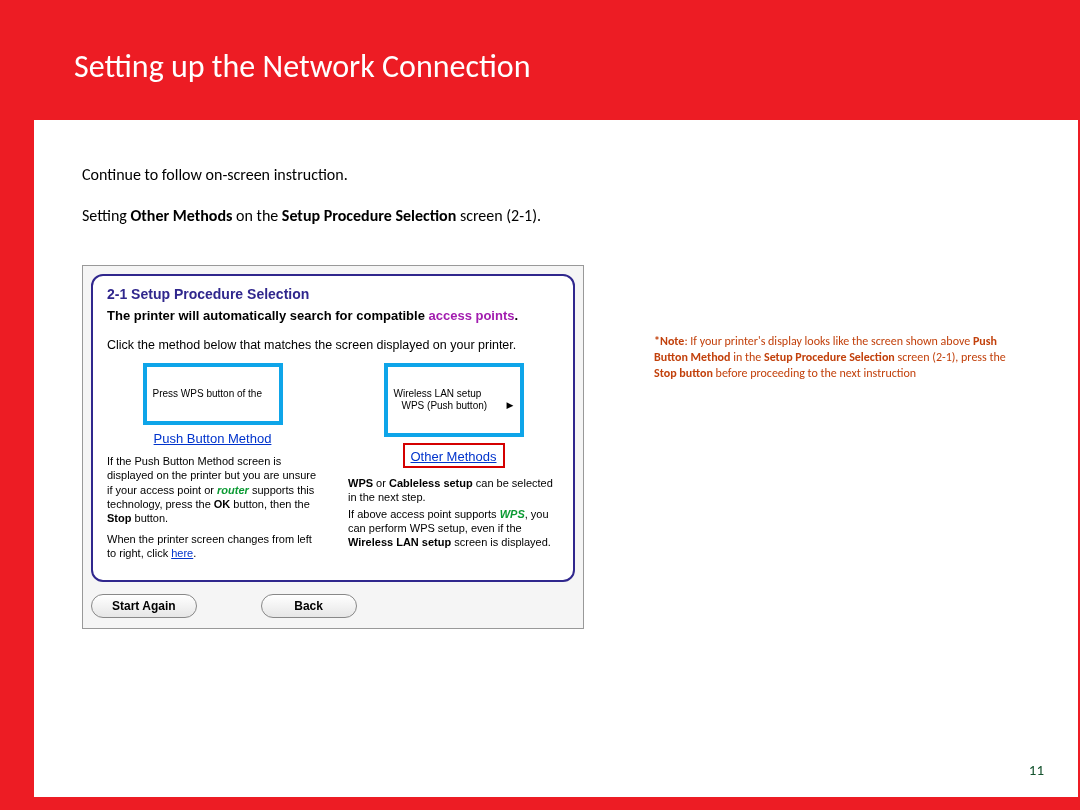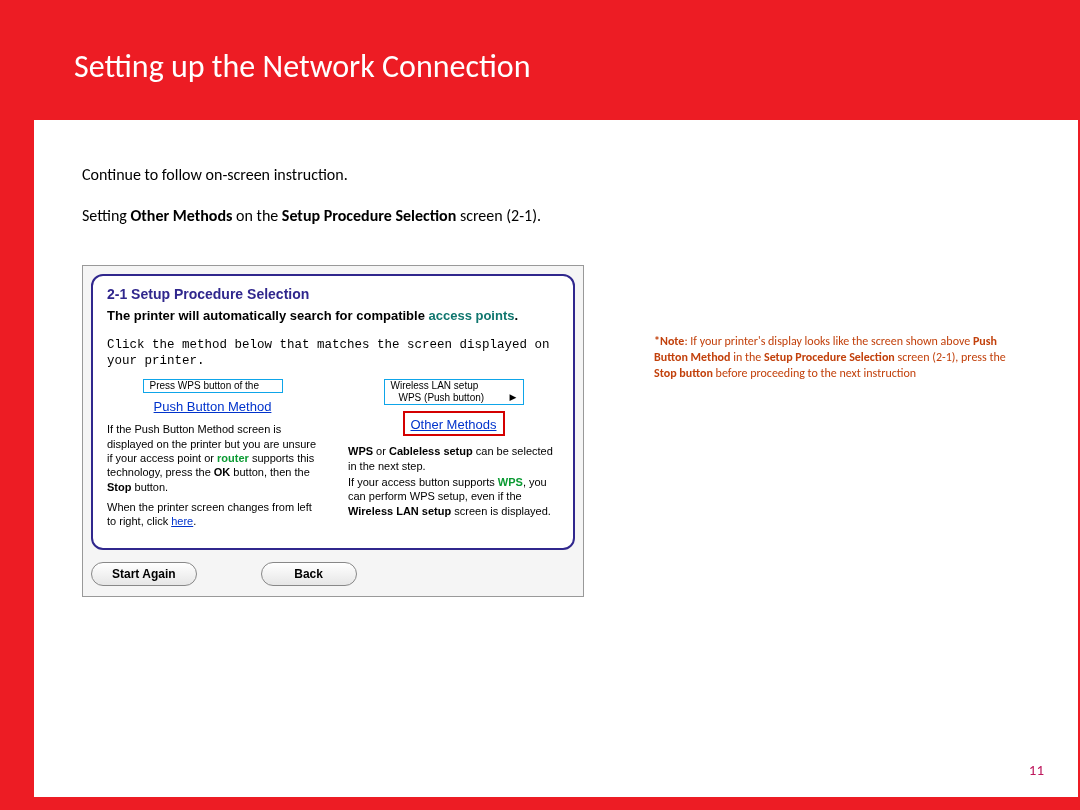--- a/index.html
+++ b/index.html
@@ -72,47 +72,47 @@
     margin-bottom: 6px;
   }
   .panel-sub {
     font-family: Arial, sans-serif;
     font-size: 13px;
     font-weight: bold;
     color: #000;
     line-height: 1.3;
     margin-bottom: 12px;
   }
-  .panel-sub .green { color: #0f766e; }
+  .panel-sub .green { color: #a21caf; }
   .panel-text {
-    font-family: Liberation Mono, monospace;
+    font-family: Liberation Sans, sans-serif;
     font-size: 12.5px;
     color: #000;
     line-height: 1.3;
     margin-bottom: 10px;
   }
   .methods {
     display: flex;
     gap: 30px;
     margin-top: 6px;
   }
   .method-col {
     flex: 1;
     display: flex;
     flex-direction: column;
     align-items: center;
   }
   .lcd {
-    border: 1px solid #0ea5e9;
+    border: 4px solid #0ea5e9;
     background: #fff;
     width: 140px;
     font-family: Arial, sans-serif;
     font-size: 10px;
     text-align: left;
-    padding: 0 6px;
+    padding: 21px 6px;
     line-height: 1.2;
     margin-bottom: 6px;
   }
   .lcd .row2 { display: flex; justify-content: space-between; padding-left: 8px; }
   .tri { font-size: 9px; }
   .method-link {
     font-family: Arial, sans-serif;
     font-size: 13px;
     color: #0033cc;
     text-decoration: underline;
@@ -120,21 +120,21 @@
   }
   .red-box { border: 2px solid #d40000; padding: 1px 6px; display: inline-block; }
   .method-desc {
     font-family: Arial, sans-serif;
     font-size: 11px;
     color: #000;
     line-height: 1.3;
     text-align: left;
     width: 100%;
   }
-  .method-desc .green { color: #0a9a32; font-weight: bold; }
+  .method-desc .green { color: #0a9a32; font-weight: bold; font-style: italic; }
   .method-desc .bold { font-weight: bold; }
   .method-desc .link { color: #0033cc; text-decoration: underline; }
   .btnrow {
     display: flex;
     gap: 64px;
     padding: 4px 0 2px 0;
   }
   .pill {
     font-family: Arial, sans-serif;
     font-size: 12px;
@@ -151,21 +151,21 @@
     color: #c2410c;
     line-height: 1.35;
     max-width: 355px;
     margin-top: 68px;
   }
   .pagenum {
     position: absolute;
     right: 34px;
     bottom: 18px;
     font-size: 15px;
-    color: #be185d;
+    color: #14532d;
   }
   b { font-weight: bold; }
 </style>
 </head>
 <body>
 
 <div class="slide">
   <div class="titlebar">
     <div class="title">Setting up the Network Connection</div>
   </div>
@@ -206,21 +206,21 @@
                     <span class="tri">▶</span>
                   </div>
               </div>
               <span class="red-box">
                 <a class="method-link" style="margin-bottom:0">Other Methods</a>
               </span>
               <div style="height:8px"></div>
               <div class="method-desc">
                 <span class="bold">WPS</span><span> or </span><span class="bold">Cableless setup</span><span> can be selected in the next step.</span>
                 <div style="height:2px"></div>
-                <span>If your access button supports </span><span class="green">WPS</span><span>, you can perform WPS setup, even if the </span><span class="bold">Wireless LAN setup</span><span> screen is displayed.</span>
+                <span>If above access point supports </span><span class="green">WPS</span><span>, you can perform WPS setup, even if the </span><span class="bold">Wireless LAN setup</span><span> screen is displayed.</span>
               </div>
             </div>
           </div>
         </div>
         <div class="btnrow">
           <div class="pill">Start Again</div>
           <div class="pill">Back</div>
         </div>
       </div>
 

